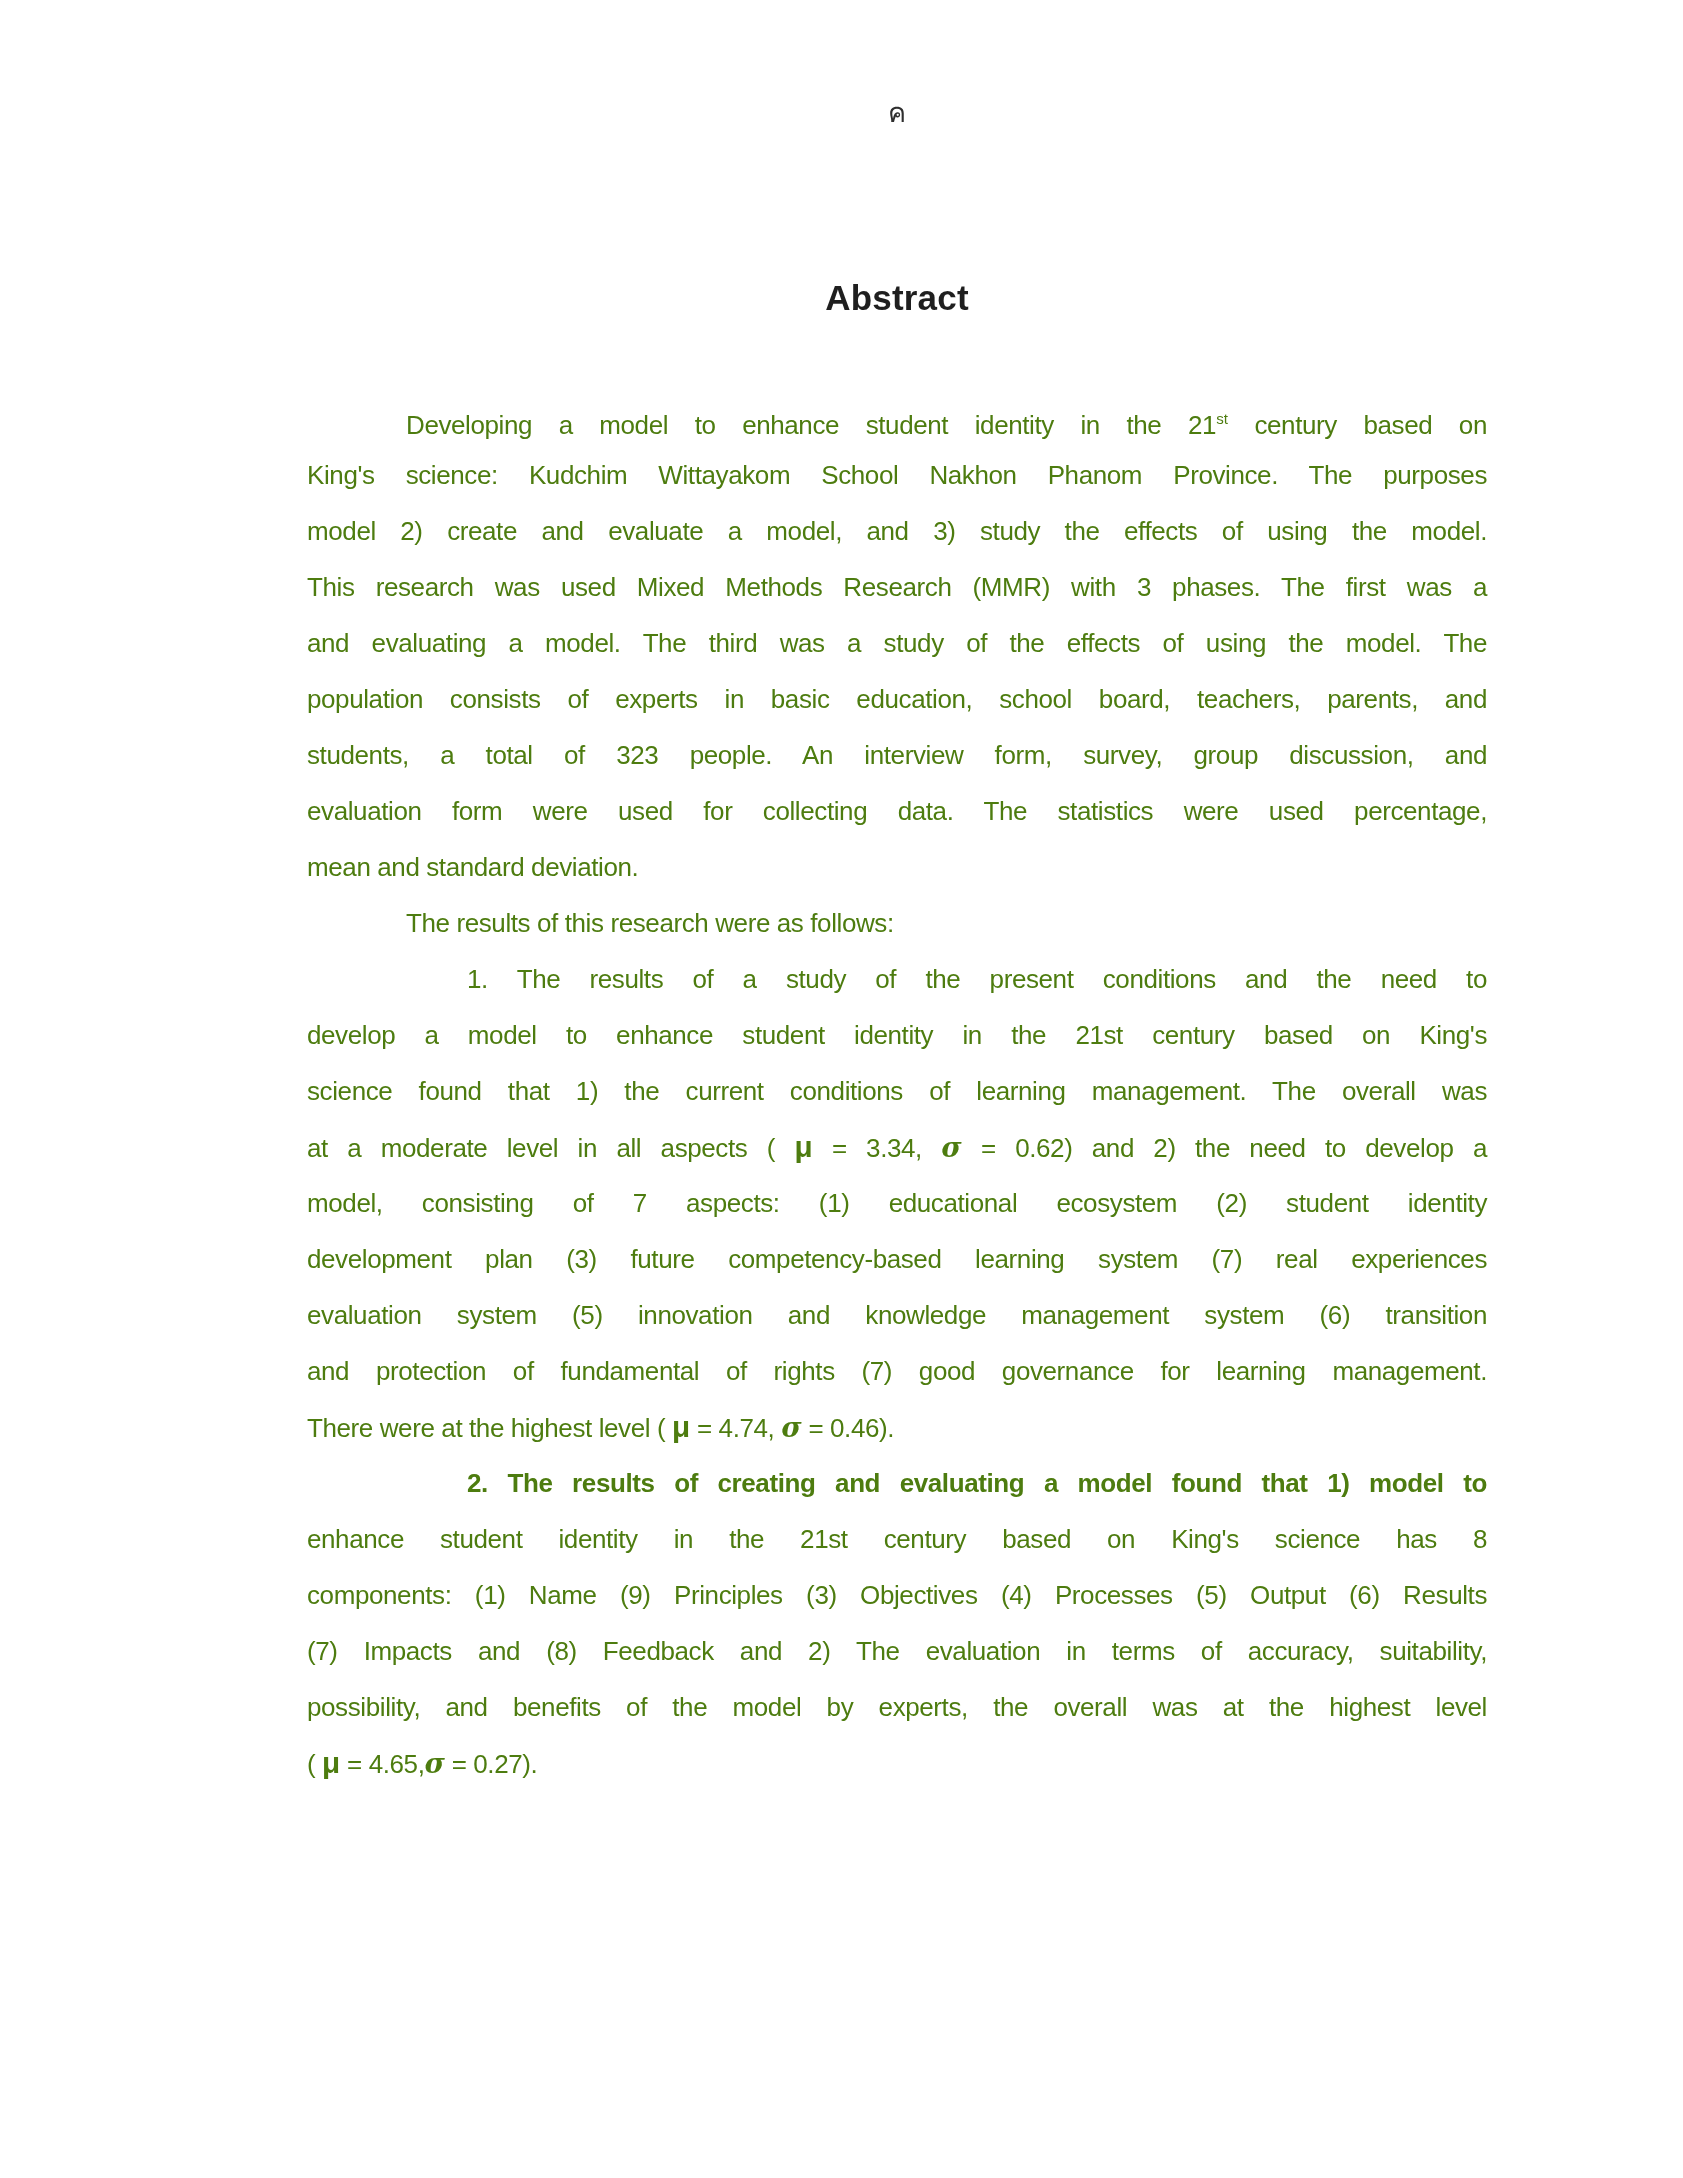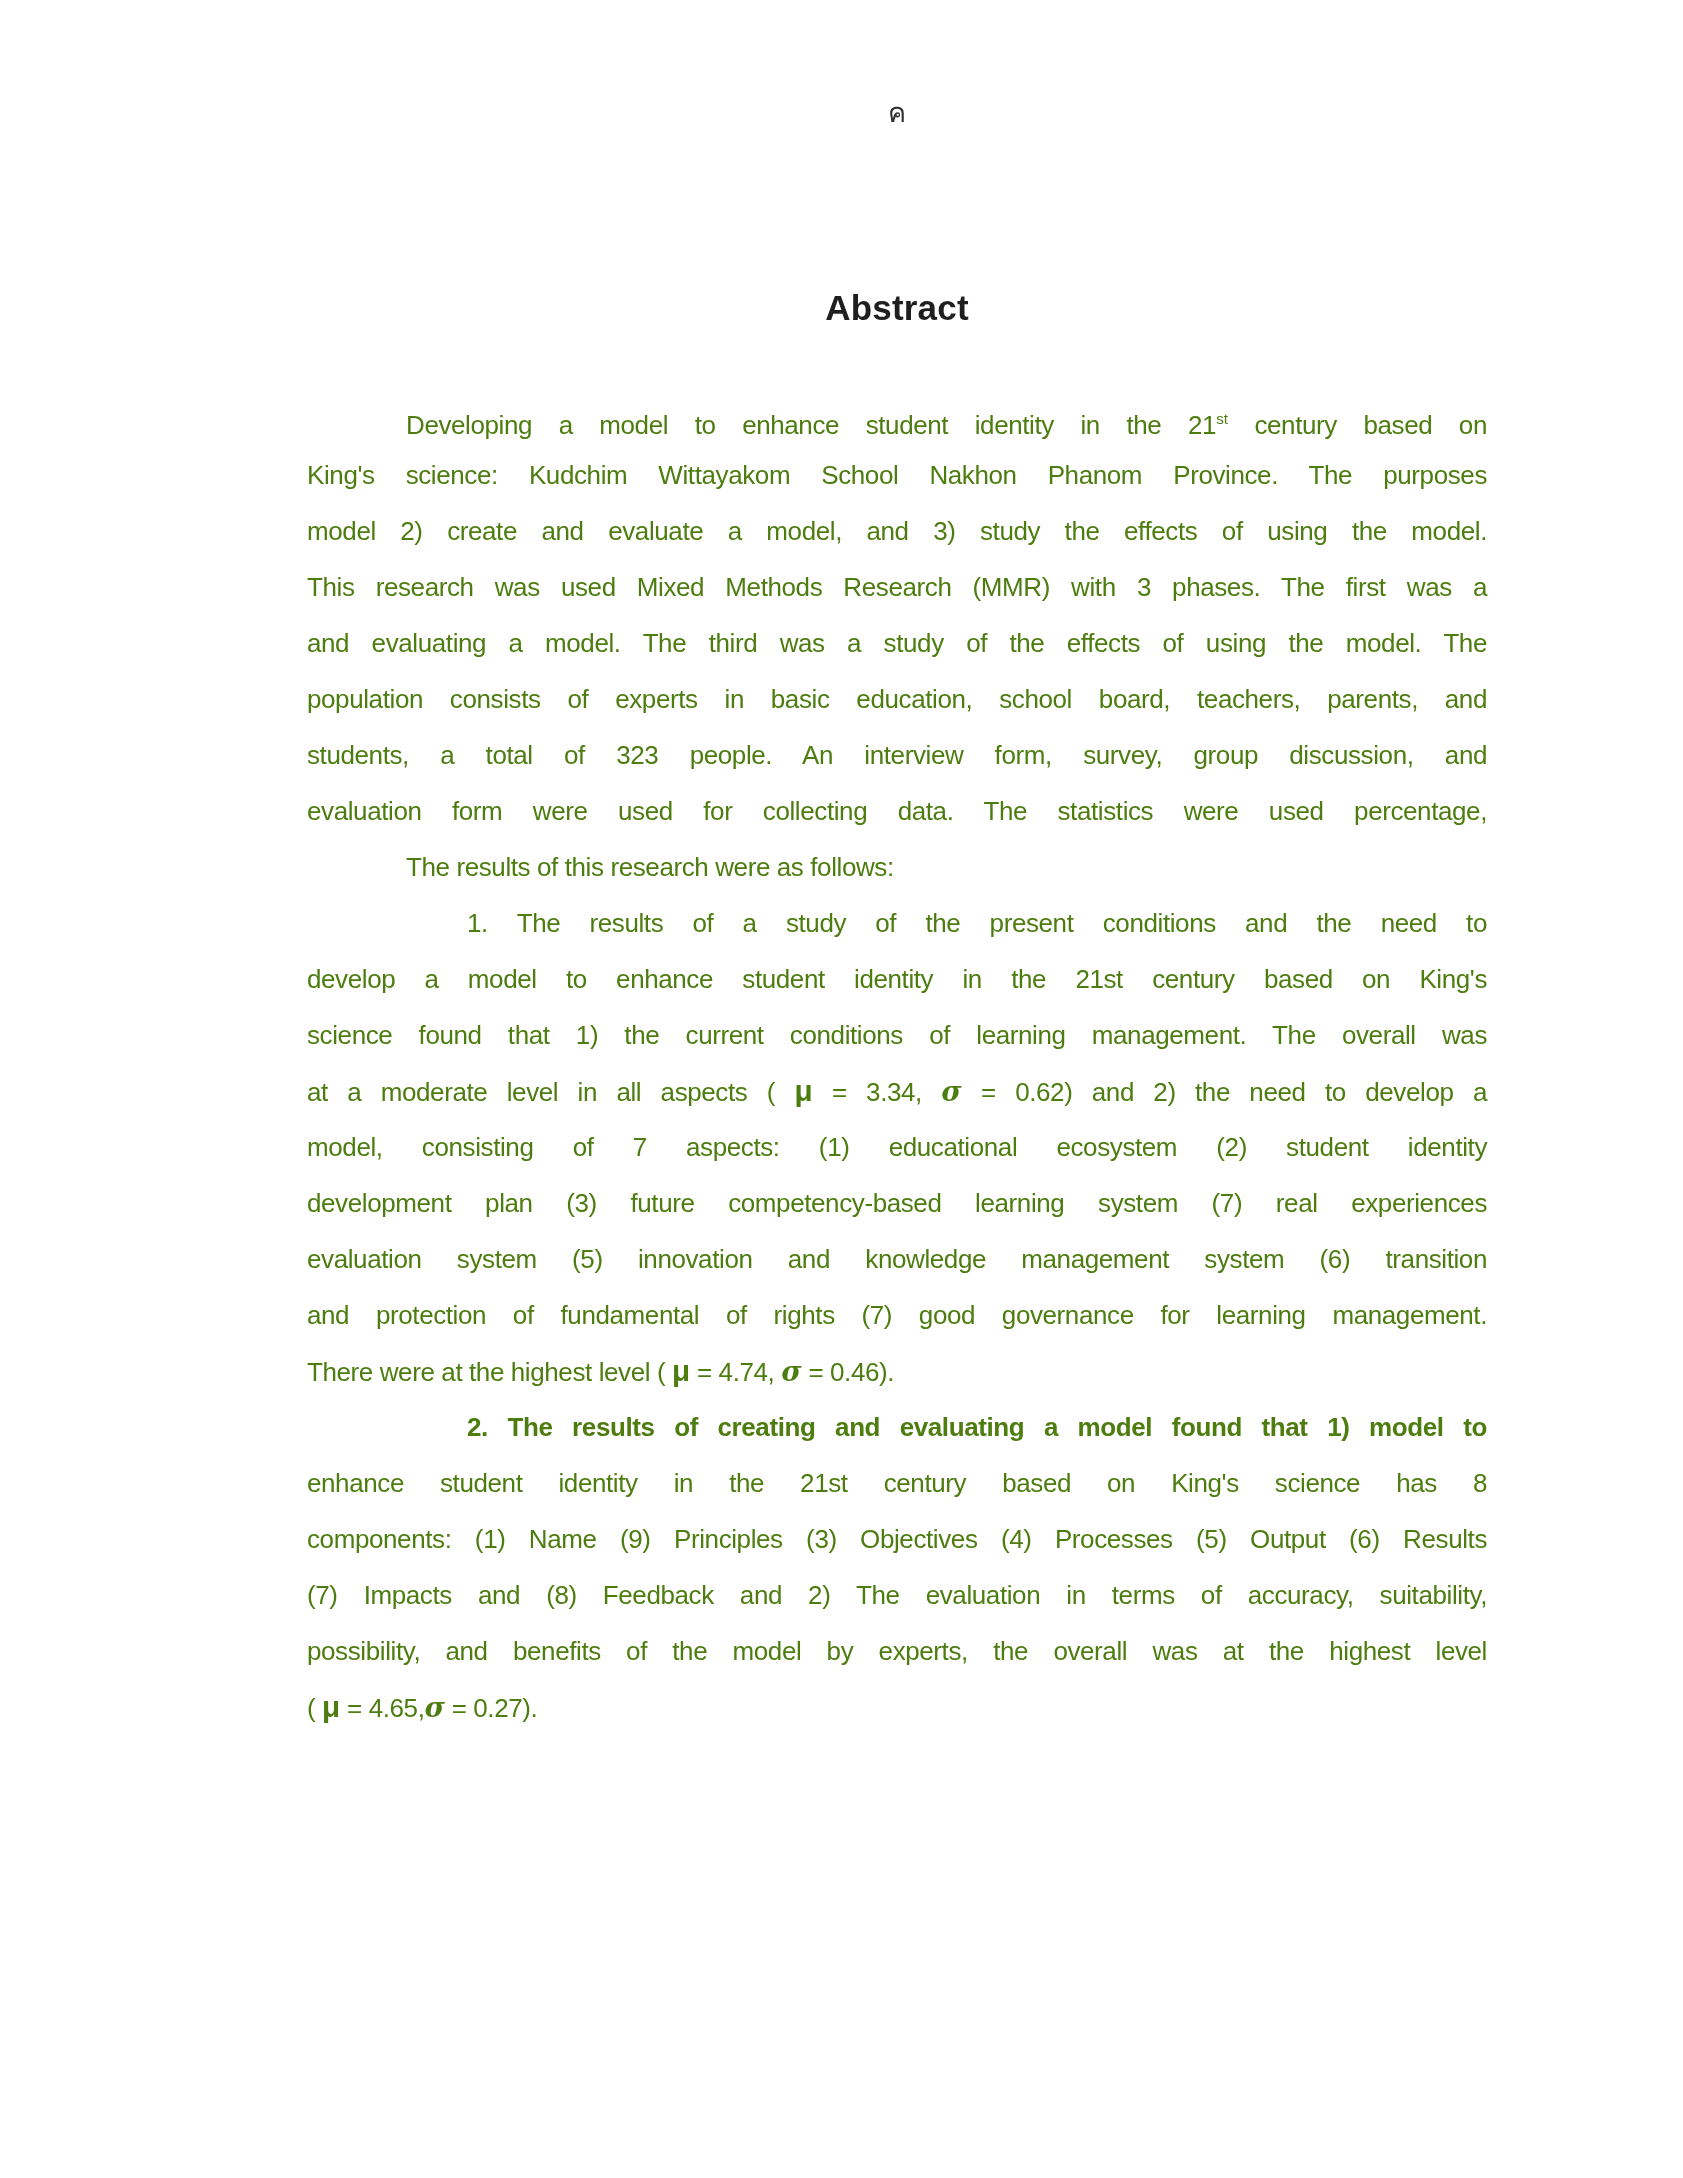--- a/index.html
+++ b/index.html
@@ -20,21 +20,21 @@
     position: absolute;
     top: 91px;
     left: 307px;
     width: 1180px;
     text-align: center;
     font-size: 27px;
     color: #2e2e2e;
   }
   .title {
     position: absolute;
-    top: 288px;
+    top: 278px;
     left: 307px;
     width: 1180px;
     margin: 0;
     text-align: center;
     font-size: 35px;
     font-weight: 700;
     color: #1f1f1f;
     letter-spacing: 0.2px;
   }
   .content {
@@ -83,20 +83,21 @@
   <h1 class="title">Abstract</h1>
   <div class="content" id="content">
       <div class="line" style="text-indent: 99px;"><span>Developing a model to enhance student identity in the 21</span><span class="seg-sup">st</span><span> century based on</span></div>
       <div class="line"><span>King's science: Kudchim Wittayakom School Nakhon Phanom Province. The purposes</span></div>
       <div class="line"><span>model 2) create and evaluate a model, and 3) study the effects of using the model.</span></div>
       <div class="line"><span>This research was used Mixed Methods Research (MMR) with 3 phases. The first was a</span></div>
       <div class="line"><span>and evaluating a model. The third was a study of the effects of using the model. The</span></div>
       <div class="line"><span>population consists of experts in basic education, school board, teachers, parents, and</span></div>
       <div class="line"><span>students, a total of 323 people. An interview form, survey, group discussion, and</span></div>
       <div class="line"><span>evaluation form were used for collecting data. The statistics were used percentage,</span></div>
+      <div class="line left"><span>mean and standard deviation.</span></div>
       <div class="line left" style="text-indent: 99px;"><span>The results of this research were as follows:</span></div>
       <div class="line" style="text-indent: 160px;"><span>1. The results of a study of the present conditions and the need to</span></div>
       <div class="line"><span>develop a model to enhance student identity in the 21st century based on King's</span></div>
       <div class="line"><span>science found that 1) the current conditions of learning management. The overall was</span></div>
       <div class="line"><span>at a moderate level in all aspects ( </span><span class="seg-mu">μ</span><span> = 3.34, </span><span class="seg-sigma">σ</span><span> = 0.62) and 2) the need to develop a</span></div>
       <div class="line"><span>model, consisting of 7 aspects: (1) educational ecosystem (2) student identity</span></div>
       <div class="line"><span>development plan (3) future competency-based learning system (7) real experiences</span></div>
       <div class="line"><span>evaluation system (5) innovation and knowledge management system (6) transition</span></div>
       <div class="line"><span>and protection of fundamental of rights (7) good governance for learning management.</span></div>
       <div class="line left"><span>There were at the highest level ( </span><span class="seg-mu">μ</span><span>  = 4.74, </span><span class="seg-sigma">σ</span><span> = 0.46).</span></div>

